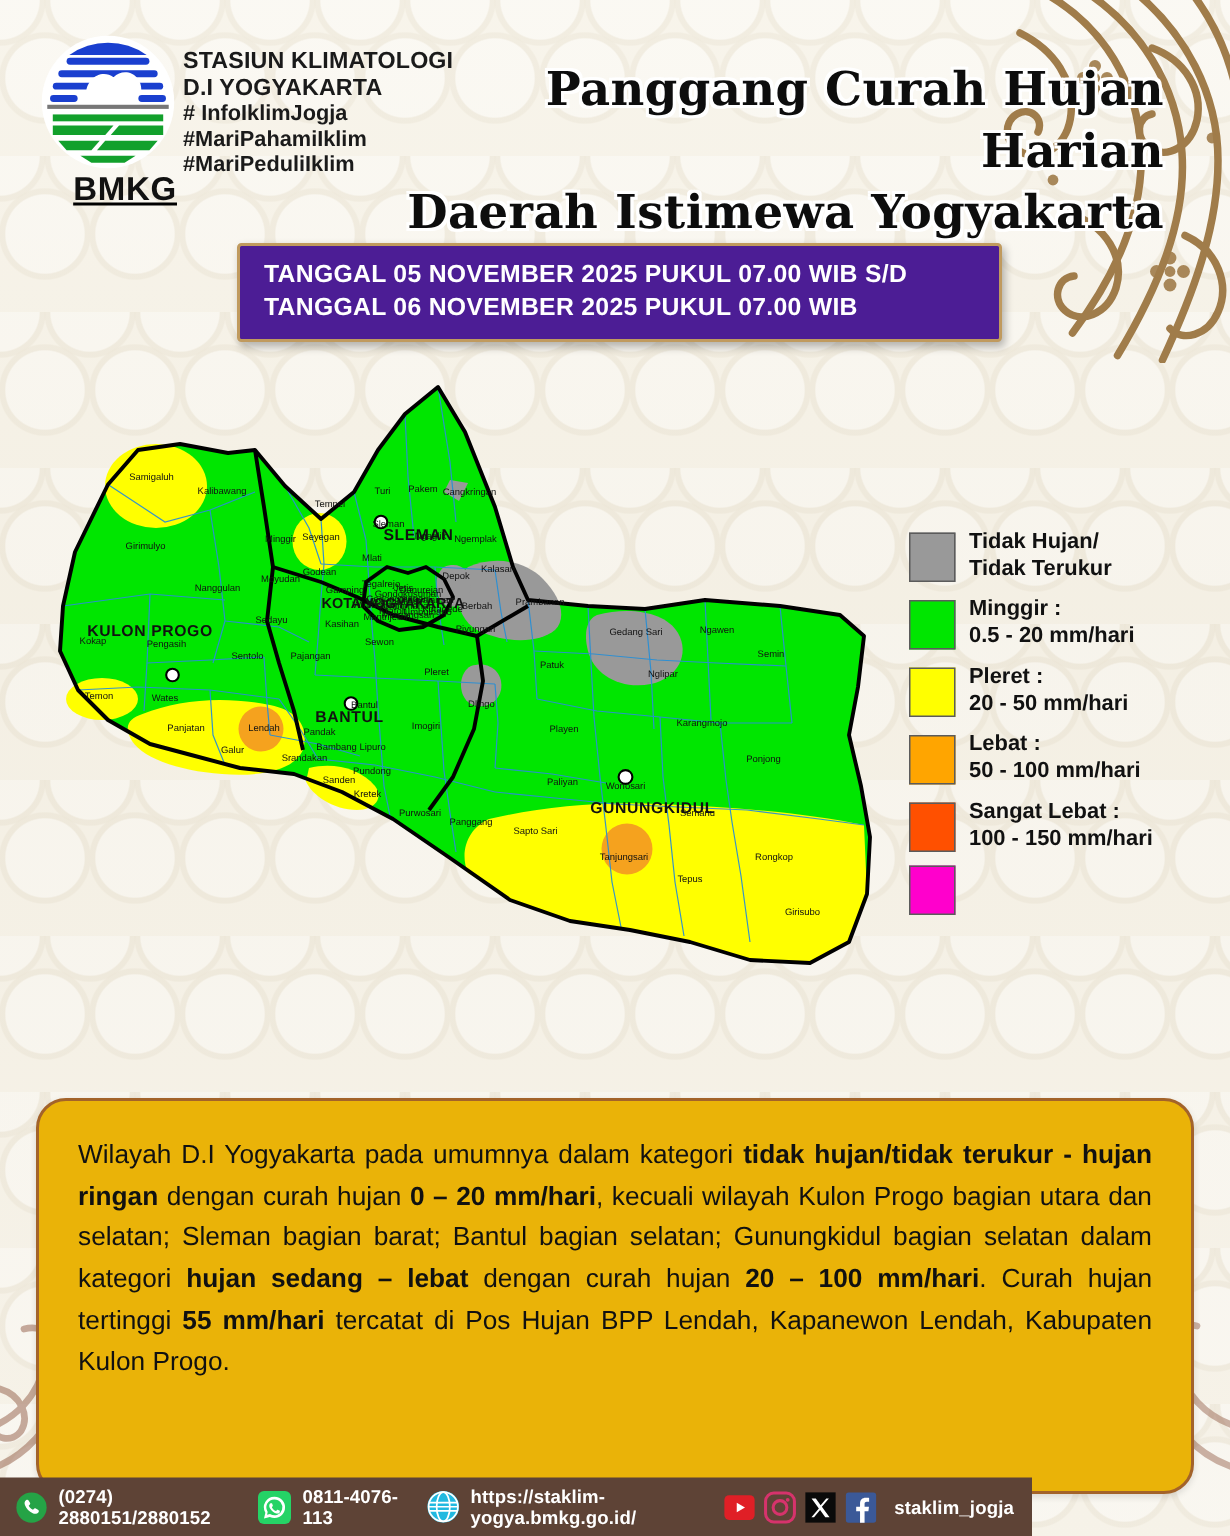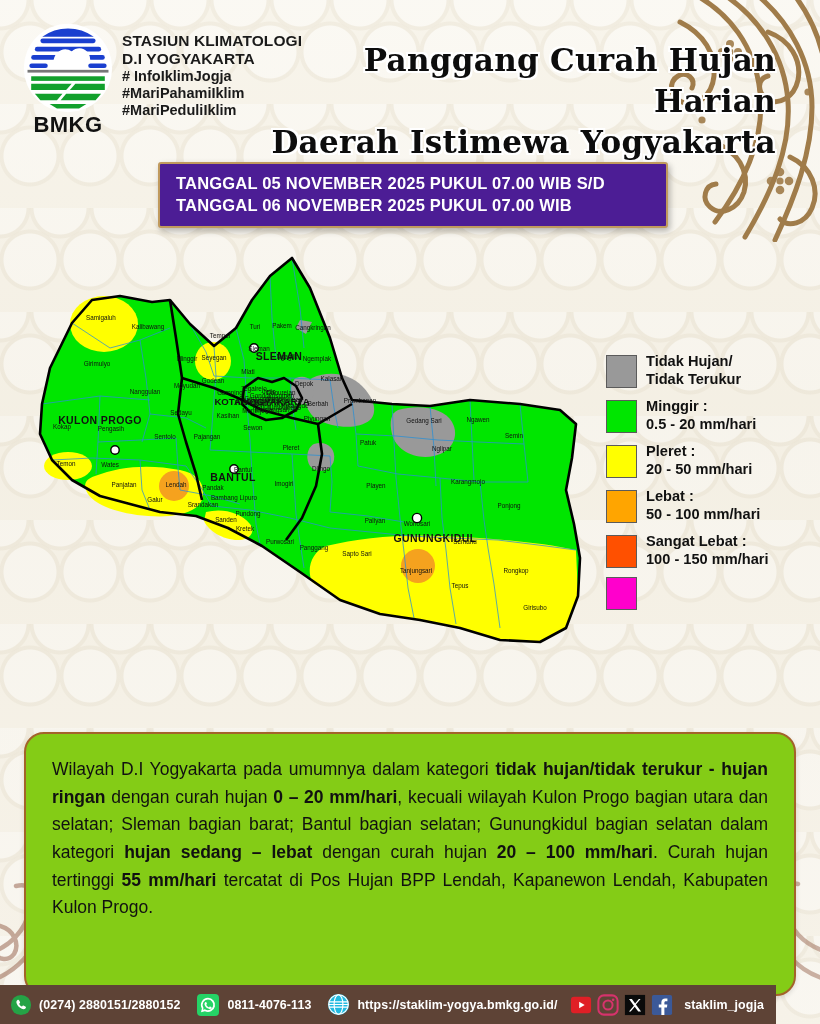--- a/index.html
+++ b/index.html
@@ -28,21 +28,21 @@
   }
   #bg-wash { position:absolute; inset:0; background:linear-gradient(180deg,#faf7ef 0%, #f3eee2 40%, #f7f3ea 100%); opacity:.55; z-index:1;}
 
   .ornament { position: absolute; z-index: 2; pointer-events: none; }
   #orn-tr { top: -8px; right: -10px; }
   #orn-bl { bottom: 32px; left: -14px; opacity: .55; }
   #orn-br { bottom: 34px; right: -8px; opacity: .5; }
 
   
   #header { position:absolute; top:0; left:0; width:820px; height:150px; z-index:6; }
-  #logo-block { position:absolute; left:18px; top:22px; width:100px; text-align:center; }
+  #logo-block { position:absolute; left:18px; top:22px; width:100px; text-align:right;text-decoration:underline; }
   #bmkg-mark { width:92px; height:92px; margin:0 auto; position:relative; }
   #bmkg-word { font-size:22px; font-weight:bold; letter-spacing:.5px; color:#111; margin-top:-6px; }
   #station-text { position:absolute; left:122px; top:32px; line-height:1.16; }
   .st-line1, .st-line2 { font-size:15.5px; font-weight:bold; color:#1a1a1a; letter-spacing:.1px; }
   .st-tag { font-size:14.5px; font-weight:bold; color:#1a1a1a; }
   #title-block { position:absolute; right:44px; top:40px; text-align:right; width:520px; }
   .title-line {
     font-family: "DejaVu Serif", serif;
     font-size: 31px; font-weight: bold; color:#0d0d0d; letter-spacing:.3px;
     line-height:1.32;
@@ -70,30 +70,30 @@
   
   #legend { position:absolute; left:606px; top:352px; width:206px; z-index:6; }
   .legend-row { display:flex; align-items:flex-end; margin-bottom:9px; }
   .swatch { width:31px; height:33px; border:1.4px solid #5b5b5b; flex:0 0 auto; margin-right:9px; }
   .legend-text { line-height:1.2; padding-top:1px; }
   .legend-text div { font-size:14.6px; font-weight:bold; color:#111; white-space:nowrap; }
 
   
   #desc-box {
     position:absolute; left:24px; top:732px; width:772px; height:264px;
-    background:#84cc16; border:2.5px solid #a3632a; border-radius:20px;
+    background:#eab308; border:2.5px solid #a3632a; border-radius:20px;
     padding:22px 26px 16px 26px; z-index:6;
     box-shadow: 0 2px 5px rgba(0,0,0,.12);
   }
   #desc-text { font-size:17.5px; line-height:1.58; color:#111; text-align:justify; }
   #desc-text b { font-weight:bold; }
 
   
   #footer {
-    position:absolute; left:0; bottom:0; width:776px; height:39px;
+    position:absolute; left:0; bottom:0; width:688px; height:39px;
     background:#5e4336; display:flex; align-items:center; z-index:7;
     padding-left:10px; gap:0;
   }
   .f-item { display:flex; align-items:center; }
   .f-text { color:#fff; font-size:12.4px; font-weight:bold; letter-spacing:.1px; }
   .f-ico { flex:0 0 auto; margin-right:7px; display:block; }
   .f-gap { width:16px; }
   .soc { width:22px; height:22px; margin-right:5px; flex:0 0 auto; }
 </style>
 </head>

